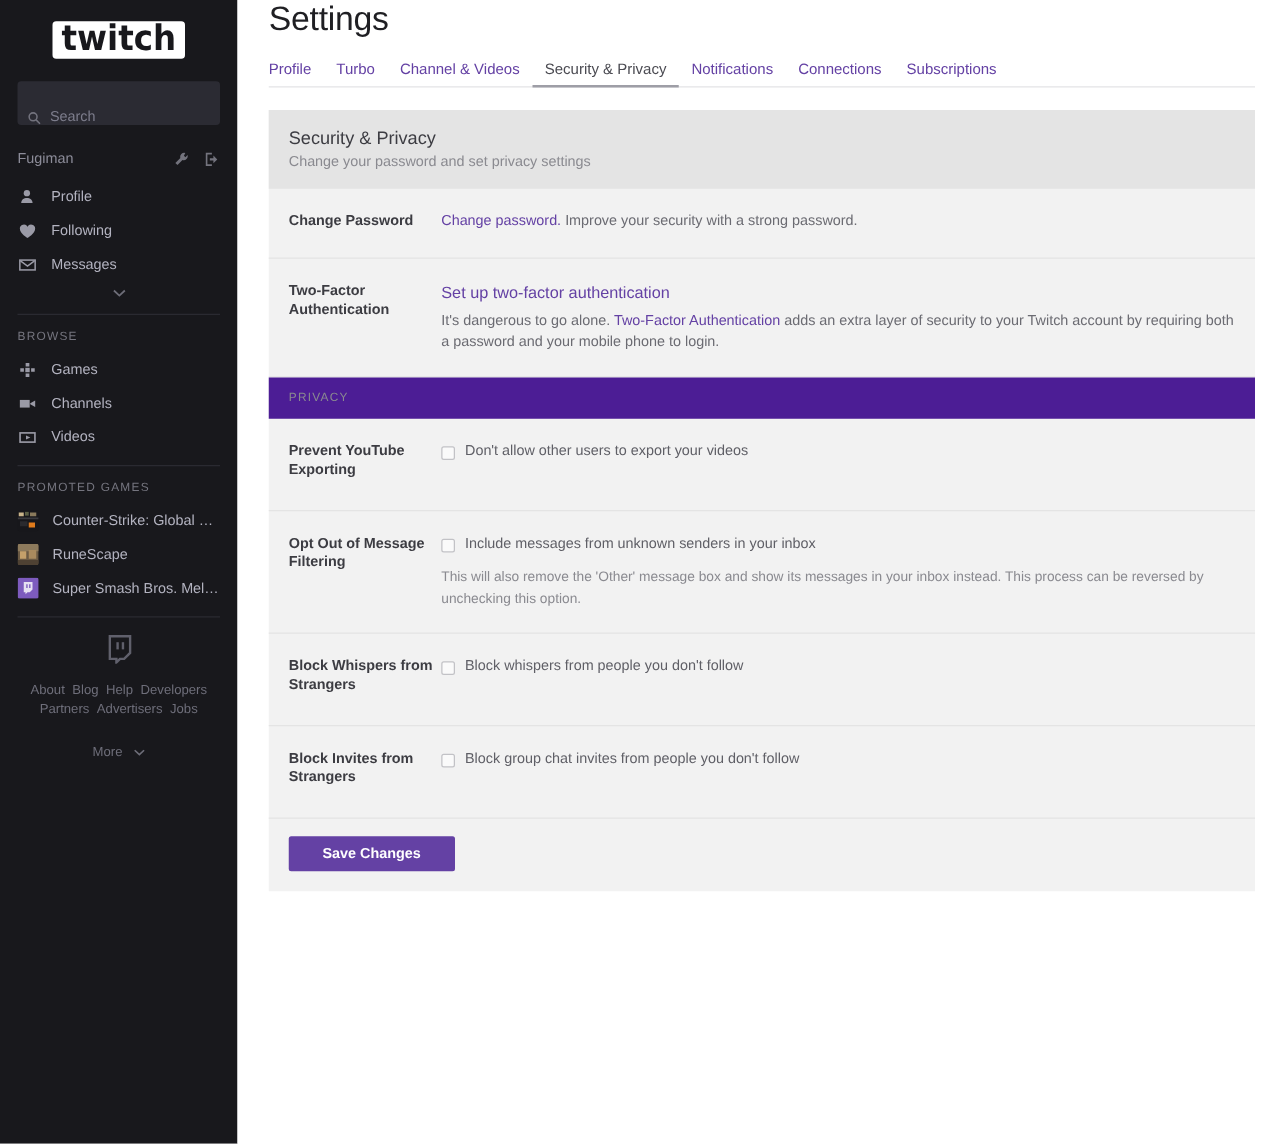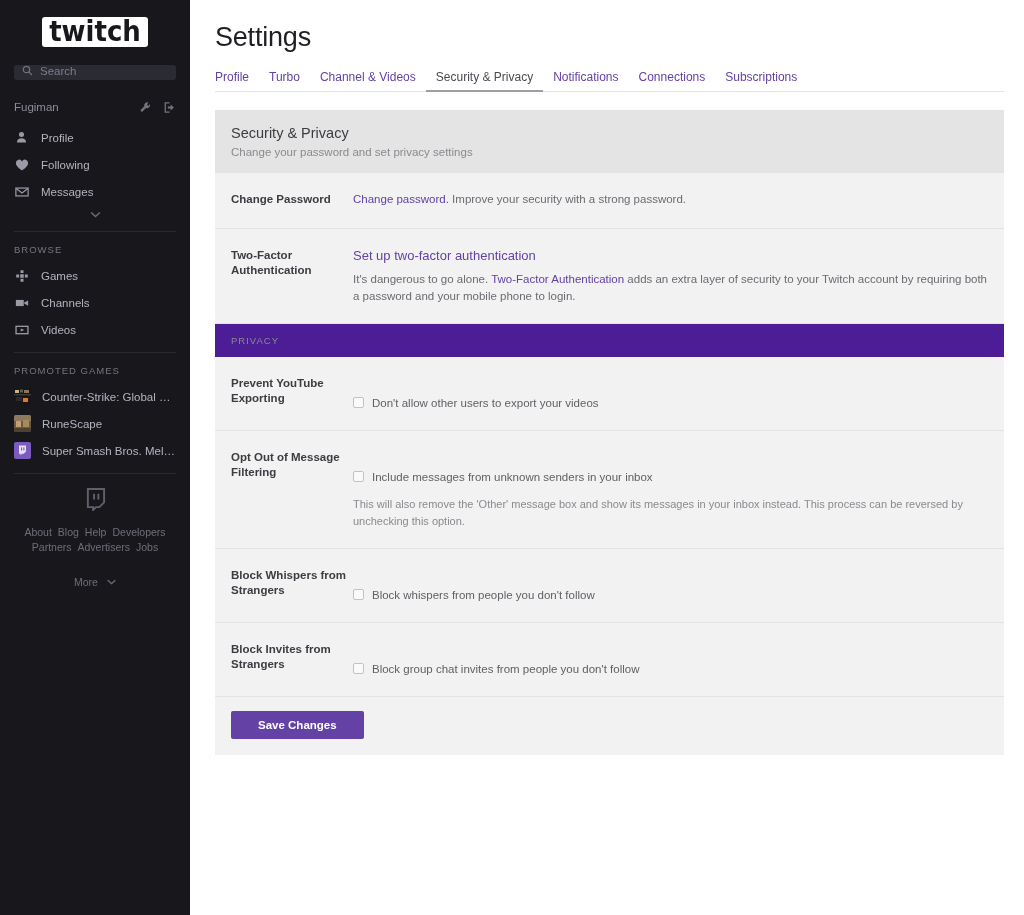--- a/index.html
+++ b/index.html
@@ -43,25 +43,25 @@
     font-family: "DejaVu Sans", sans-serif;
     font-weight: bold;
     font-size: 26px;
     color: #18181c;
     letter-spacing: 0px;
     transform: scaleY(1.08);
   }
 
   .search-box {
     margin: 4px 14px 0 14px;
-    height: 15px;
+    height: 35px;
     background: #2b2b33;
     border-radius: 3px;
     display: flex;
-    align-items: flex-start;
+    align-items: flex-end;
     padding: 0 8px;
     gap: 7px;
   }
   .search-icon { width: 11px; height: 11px; flex: 0 0 auto; opacity: .75; }
   .search-text { font-size: 11.5px; color: #7d7d8c; }
 
   .user-row {
     margin: 18px 14px 0 14px;
     display: flex;
     align-items: center;
@@ -145,21 +145,20 @@
     height: 915px;
     background: #ffffff;
     padding: 0 20px 0 25px;
     position: relative;
   }
 
   .page-title {
     font-size: 27px;
     font-weight: normal;
     color: #1f1f23;
-    padding-top: 22px;
     letter-spacing: -0.2px;
   }
 
   .tabs {
     display: flex;
     align-items: flex-end;
     gap: 0;
     margin-top: 12px;
     border-bottom: 1px solid #e3e3e6;
     height: 27px;
@@ -225,21 +224,21 @@
     padding-top: 1px;
   }
   .row-body { flex: 1; font-size: 11.5px; color: #6b6b72; line-height: 17px; }
 
   .link { color: #6441a4; }
   .link-lg { color: #6441a4; font-size: 13px; display: inline-block; margin-bottom: 7px; }
 
   .row-tall { min-height: 92px; }
   .row-block { min-height: 74px; }
 
-  .cb-line { display: flex; align-items: flex-start; gap: 8px; margin-top: 20px; }
+  .cb-line { display: flex; align-items: center; gap: 8px; }
   .cbox {
     width: 11px; height: 11px;
     flex: 0 0 11px;
     border: 1px solid #c2c2c6;
     background: #fafafa;
     border-radius: 2px;
     margin-top: 2px;
   }
   .cb-text { font-size: 11.5px; color: #5f5f66; }
 

